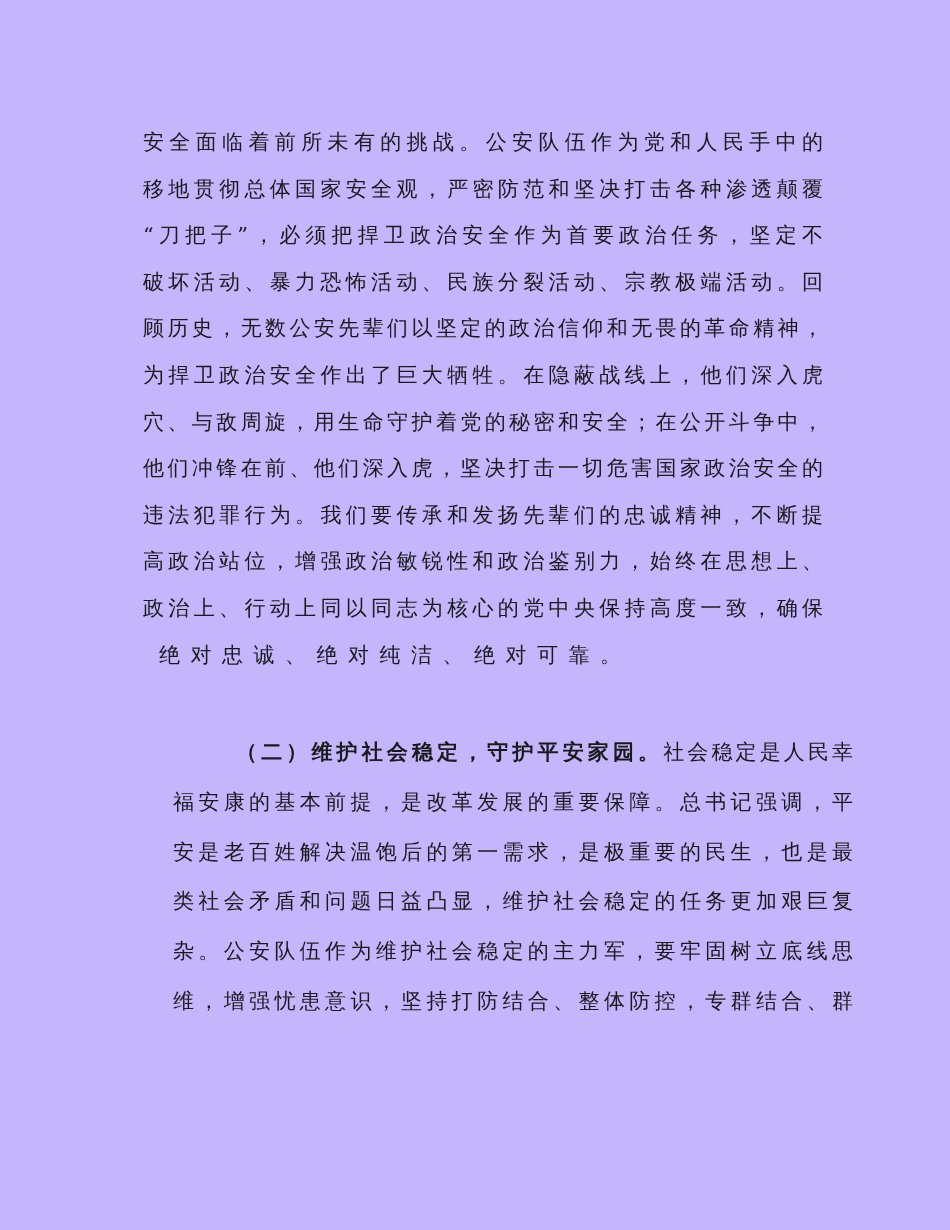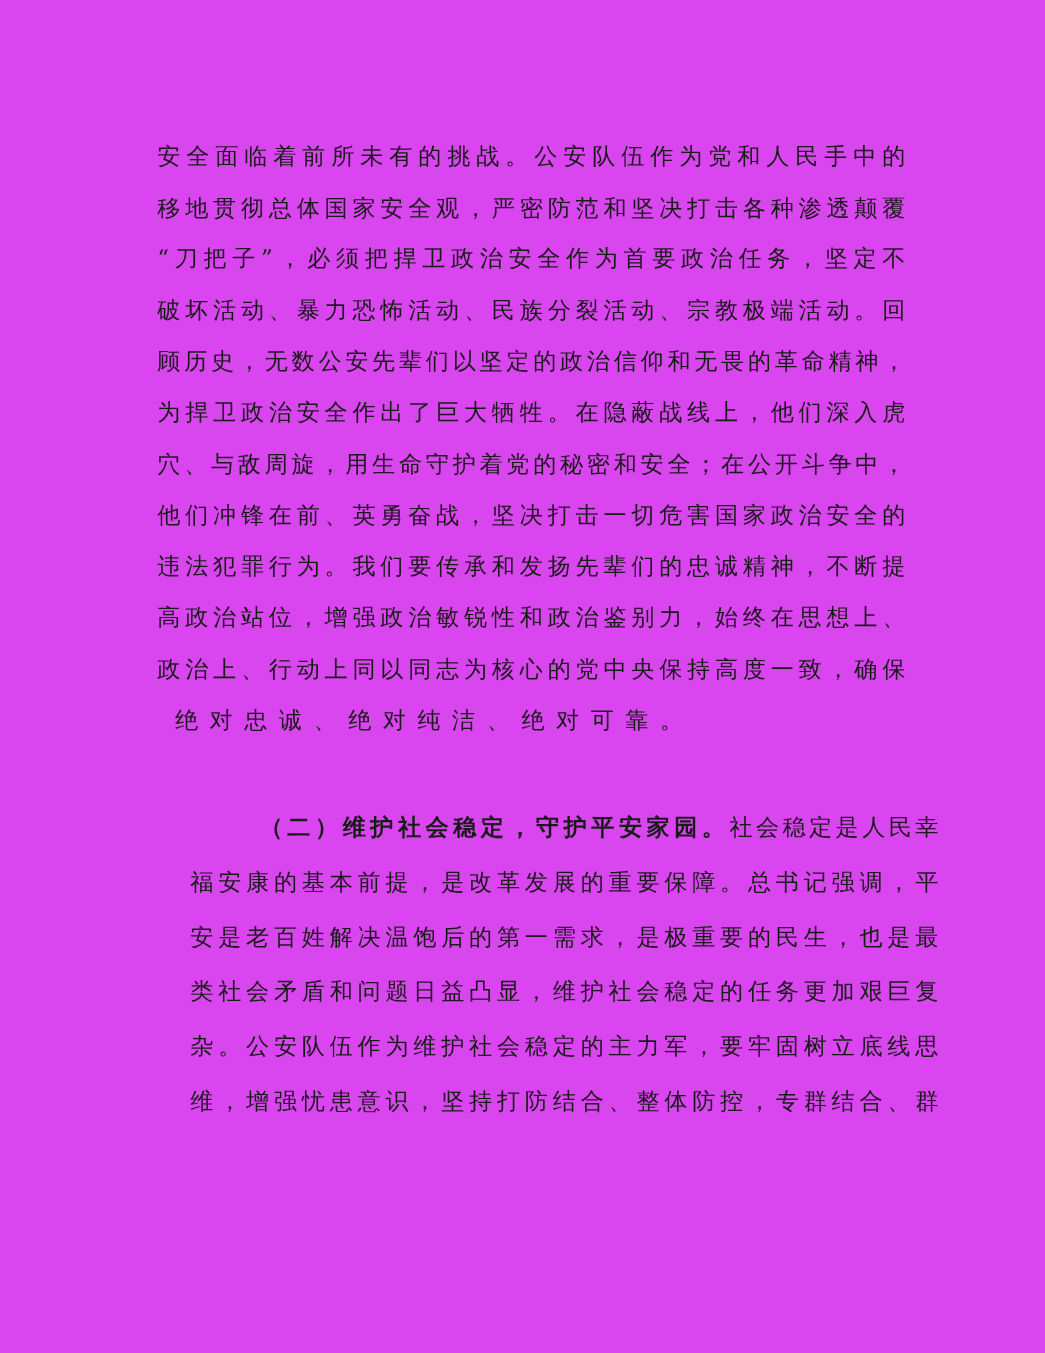--- a/index.html
+++ b/index.html
@@ -13,21 +13,21 @@
       position: relative;
       overflow: hidden;
       font-family: "DejaVu Serif", "Liberation Serif", serif;
       color: #1a1a1a;
     }
     .page {
       position: absolute;
       left: 0; top: 0;
       width: 950px;
       height: 1230px;
-      background: #d946ef;
+      background: #c4b5fd;
     }
     .para {
       position: absolute;
       left: 143px;
       width: 680px;
     }
     .line {
       display: block;
       height: 46.6px;
       line-height: 46.6px;
@@ -64,21 +64,21 @@
 <div class="page">
 
   <div class="para p1" style="top:119px;">
     <span class="line">安全面临着前所未有的挑战。公安队伍作为党和人民手中的</span>
     <span class="line">移地贯彻总体国家安全观，严密防范和坚决打击各种渗透颠覆</span>
     <span class="line">“刀把子”，必须把捍卫政治安全作为首要政治任务，坚定不</span>
     <span class="line">破坏活动、暴力恐怖活动、民族分裂活动、宗教极端活动。回</span>
     <span class="line">顾历史，无数公安先辈们以坚定的政治信仰和无畏的革命精神，</span>
     <span class="line">为捍卫政治安全作出了巨大牺牲。在隐蔽战线上，他们深入虎</span>
     <span class="line">穴、与敌周旋，用生命守护着党的秘密和安全；在公开斗争中，</span>
-    <span class="line">他们冲锋在前、英勇奋战，坚决打击一切危害国家政治安全的</span>
+    <span class="line">他们冲锋在前、他们深入虎，坚决打击一切危害国家政治安全的</span>
     <span class="line">违法犯罪行为。我们要传承和发扬先辈们的忠诚精神，不断提</span>
     <span class="line">高政治站位，增强政治敏锐性和政治鉴别力，始终在思想上、</span>
     <span class="line">政治上、行动上同以同志为核心的党中央保持高度一致，确保</span>
     <span class="line last">绝对忠诚、绝对纯洁、绝对可靠。</span>
   </div>
 
   <div class="para p2" style="top:728px;">
     <span class="line"><span class="indent"></span><span class="heading">（二）维护社会稳定，守护平安家园。</span><span>社会稳定是人民幸</span></span>
     <span class="line">福安康的基本前提，是改革发展的重要保障。总书记强调，平</span>
     <span class="line">安是老百姓解决温饱后的第一需求，是极重要的民生，也是最</span>

